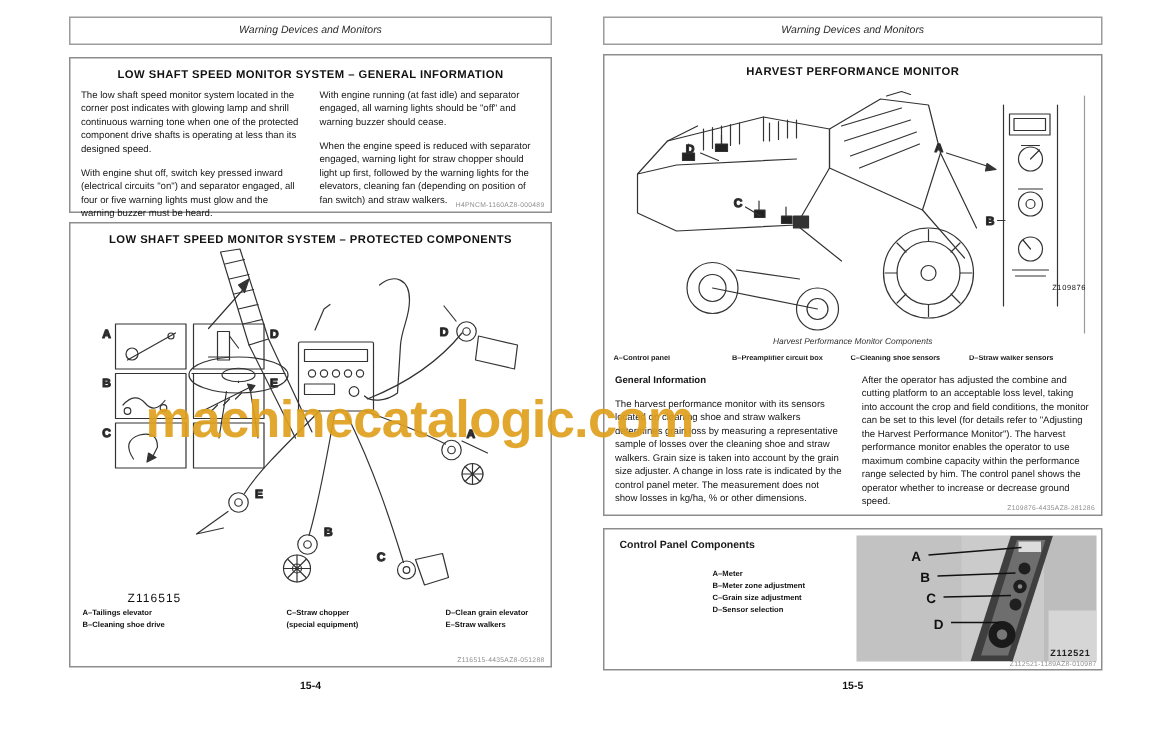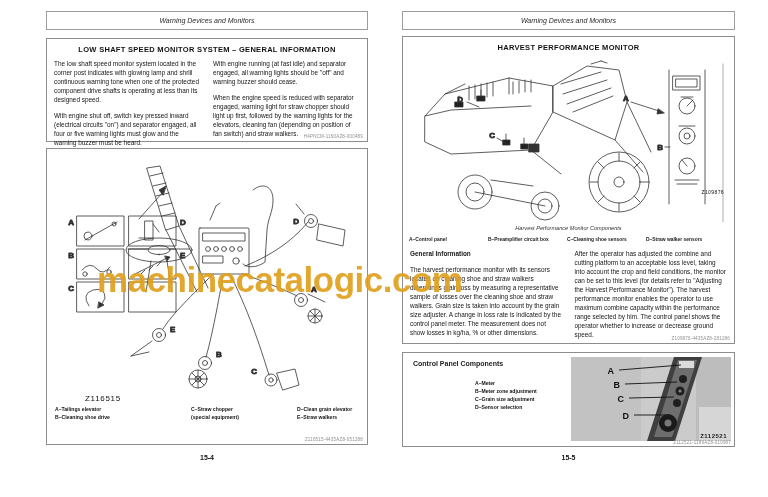--- a/index.html
+++ b/index.html
@@ -69,20 +69,21 @@
       </div>
       <div class="col">
         <p>With engine running (at fast idle) and separator engaged, all warning lights should be "off" and warning buzzer should cease.</p>
         <p>When the engine speed is reduced with separator engaged, warning light for straw chopper should light up first, followed by the warning lights for the elevators, cleaning fan (depending on position of fan switch) and straw walkers.</p>
       </div>
     </div>
     <div class="srccode" style="right:4px; bottom:2px;">H4PNCM-1160AZ8-000489</div>
   </div>
 
   <div class="box" style="top:148px; height:295px;">
+    <div class="box-title">LOW SHAFT SPEED MONITOR SYSTEM – PROTECTED COMPONENTS</div>
 
     <svg width="333" height="235" viewBox="0 0 333 235" style="position:absolute; top:15px; left:0;">
       <g class="lineart">
 
         <rect x="30" y="52" width="47" height="30"></rect>
           <rect x="82" y="52" width="47" height="30"></rect>
         <rect x="30" y="85" width="47" height="30"></rect>
           <rect x="82" y="85" width="47" height="30"></rect>
         <rect x="30" y="118" width="47" height="30"></rect>
           <rect x="82" y="118" width="47" height="30"></rect>

